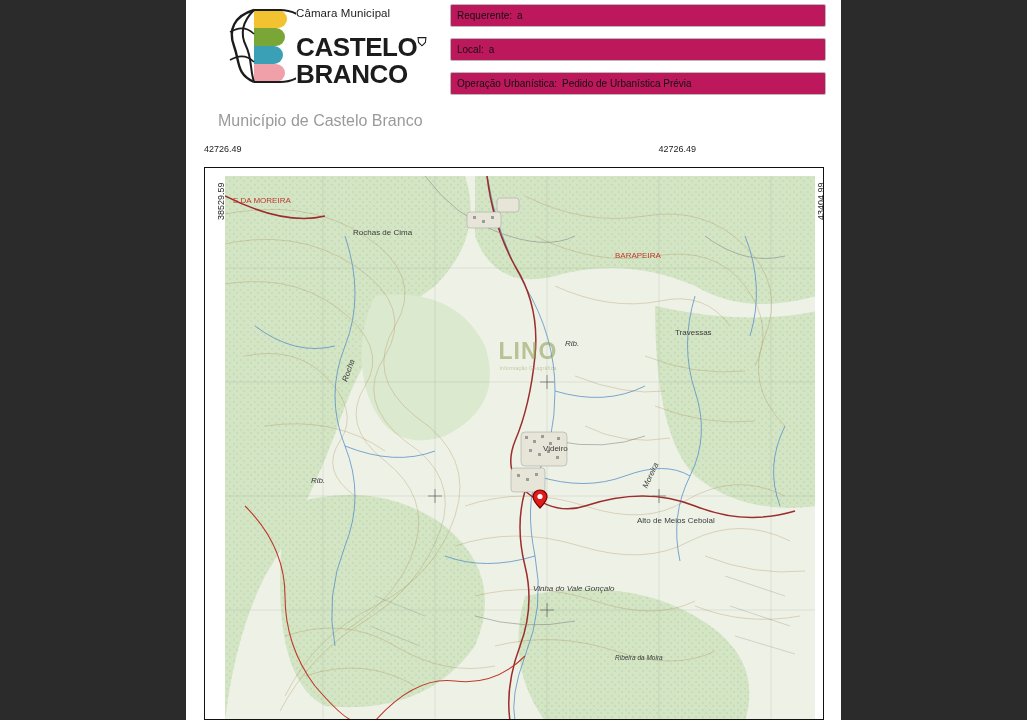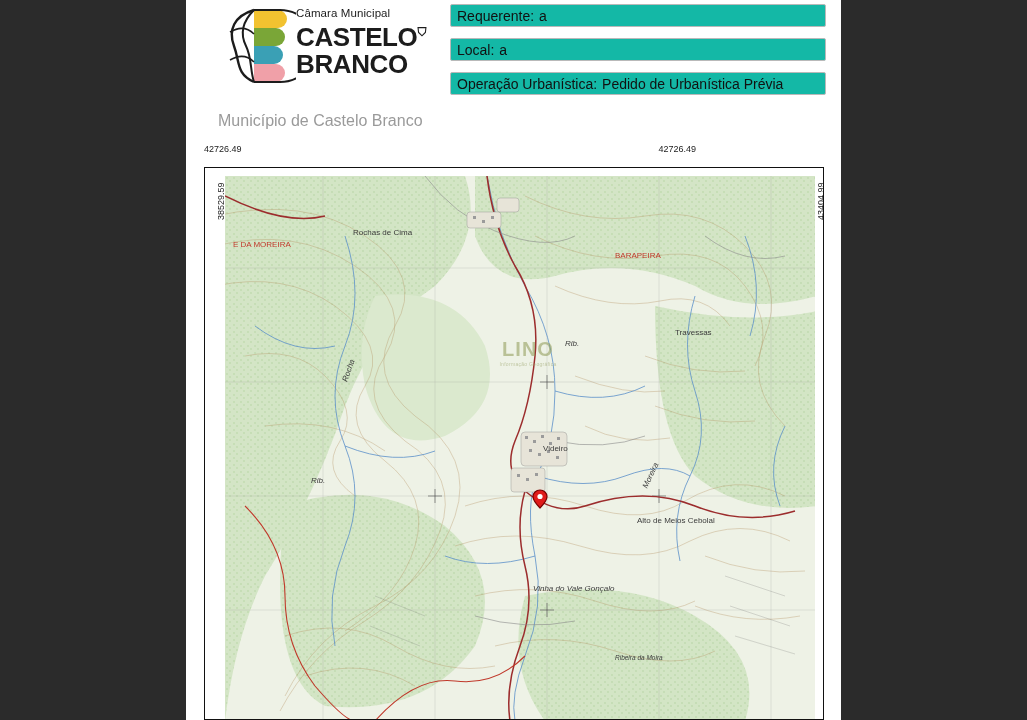--- a/index.html
+++ b/index.html
@@ -41,21 +41,21 @@
   .logo-text {
     position: absolute;
     left: 92px;
     top: 4px;
     line-height: 1;
   }
   .logo-line1 {
     font-size: 11.5px;
     color: #1c1c1c;
     letter-spacing: 0.1px;
-    margin-bottom: 4px;
+    margin-bottom: 14px;
   }
   .logo-big {
     font-size: 26px;
     font-weight: bold;
     color: #1c1c1c;
     letter-spacing: -0.4px;
     line-height: 1.07;
   }
   .logo-big .shield {
     font-size: 12px;
@@ -72,25 +72,25 @@
   
   .fields {
     position: absolute;
     left: 264px;
     top: 4px;
     width: 376px;
   }
   .field {
     border: 1px solid #b9b9b9;
     border-radius: 2px;
-    background: #14b8a6;
+    background: #be185d;
     height: 21px;
     margin-bottom: 11px;
     padding: 0 6px;
-    font-size: 14px;
+    font-size: 10px;
     color: #111;
     display: flex;
     align-items: center;
     white-space: nowrap;
     overflow: hidden;
   }
   .field .lbl { margin-right: 5px; }
   .field .val { }
   
   .title-row {
@@ -164,21 +164,21 @@
   }
   .watermark {
     position: absolute;
     left: 258px;
     top: 162px;
     width: 90px;
     text-align: center;
     opacity: 0.55;
   }
   .wm-main {
-    font-size: 20px;
+    font-size: 23px;
     font-weight: bold;
     color: #8e9a55;
     letter-spacing: 1px;
   }
   .wm-sub {
     font-size: 5px;
     color: #9aa36b;
     letter-spacing: 0.3px;
   }
   .lbl-map {
@@ -381,21 +381,21 @@
         <div class="wm-sub">Informação Geográfica</div>
       </div>
 
       <div class="marker">
         <svg width="16" height="20" viewBox="0 0 16 20">
           <path d="M8 1 C4 1 1 4 1 7.6 C1 12 8 19 8 19 C8 19 15 12 15 7.6 C15 4 12 1 8 1 Z" fill="#e01b1b" stroke="#7a0000" stroke-width="1.2"></path>
           <circle cx="8" cy="7.5" r="2.6" fill="#ffffff"></circle>
         </svg>
       </div>
 
-      <div class="lbl-map red" style="left:8px; top:20px;margin-top:44px;">E DA  MOREIRA</div>
+      <div class="lbl-map red" style="left:8px; top:20px;">E DA  MOREIRA</div>
       <div class="lbl-map" style="left:128px; top:52px;">Rochas de Cima</div>
       <div class="lbl-map red" style="left:390px; top:75px;">BARAPEIRA</div>
       <div class="lbl-map" style="left:450px; top:152px;">Travessas</div>
       <div class="lbl-map" style="left:318px; top:268px;">Videiro</div>
       <div class="lbl-map ital" style="left:340px; top:163px;">Rib.</div>
       <div class="lbl-map ital" style="left:412px; top:295px; transform:rotate(-65deg);">Moreira</div>
       <div class="lbl-map ital" style="left:86px; top:300px;">Rib.</div>
       <div class="lbl-map ital" style="left:112px; top:190px; transform:rotate(-70deg);">Rocha</div>
       <div class="lbl-map" style="left:412px; top:340px;">Alto de Meios Cebolal</div>
       <div class="lbl-map ital" style="left:308px; top:408px;">Vinha do Vale Gonçalo</div>

